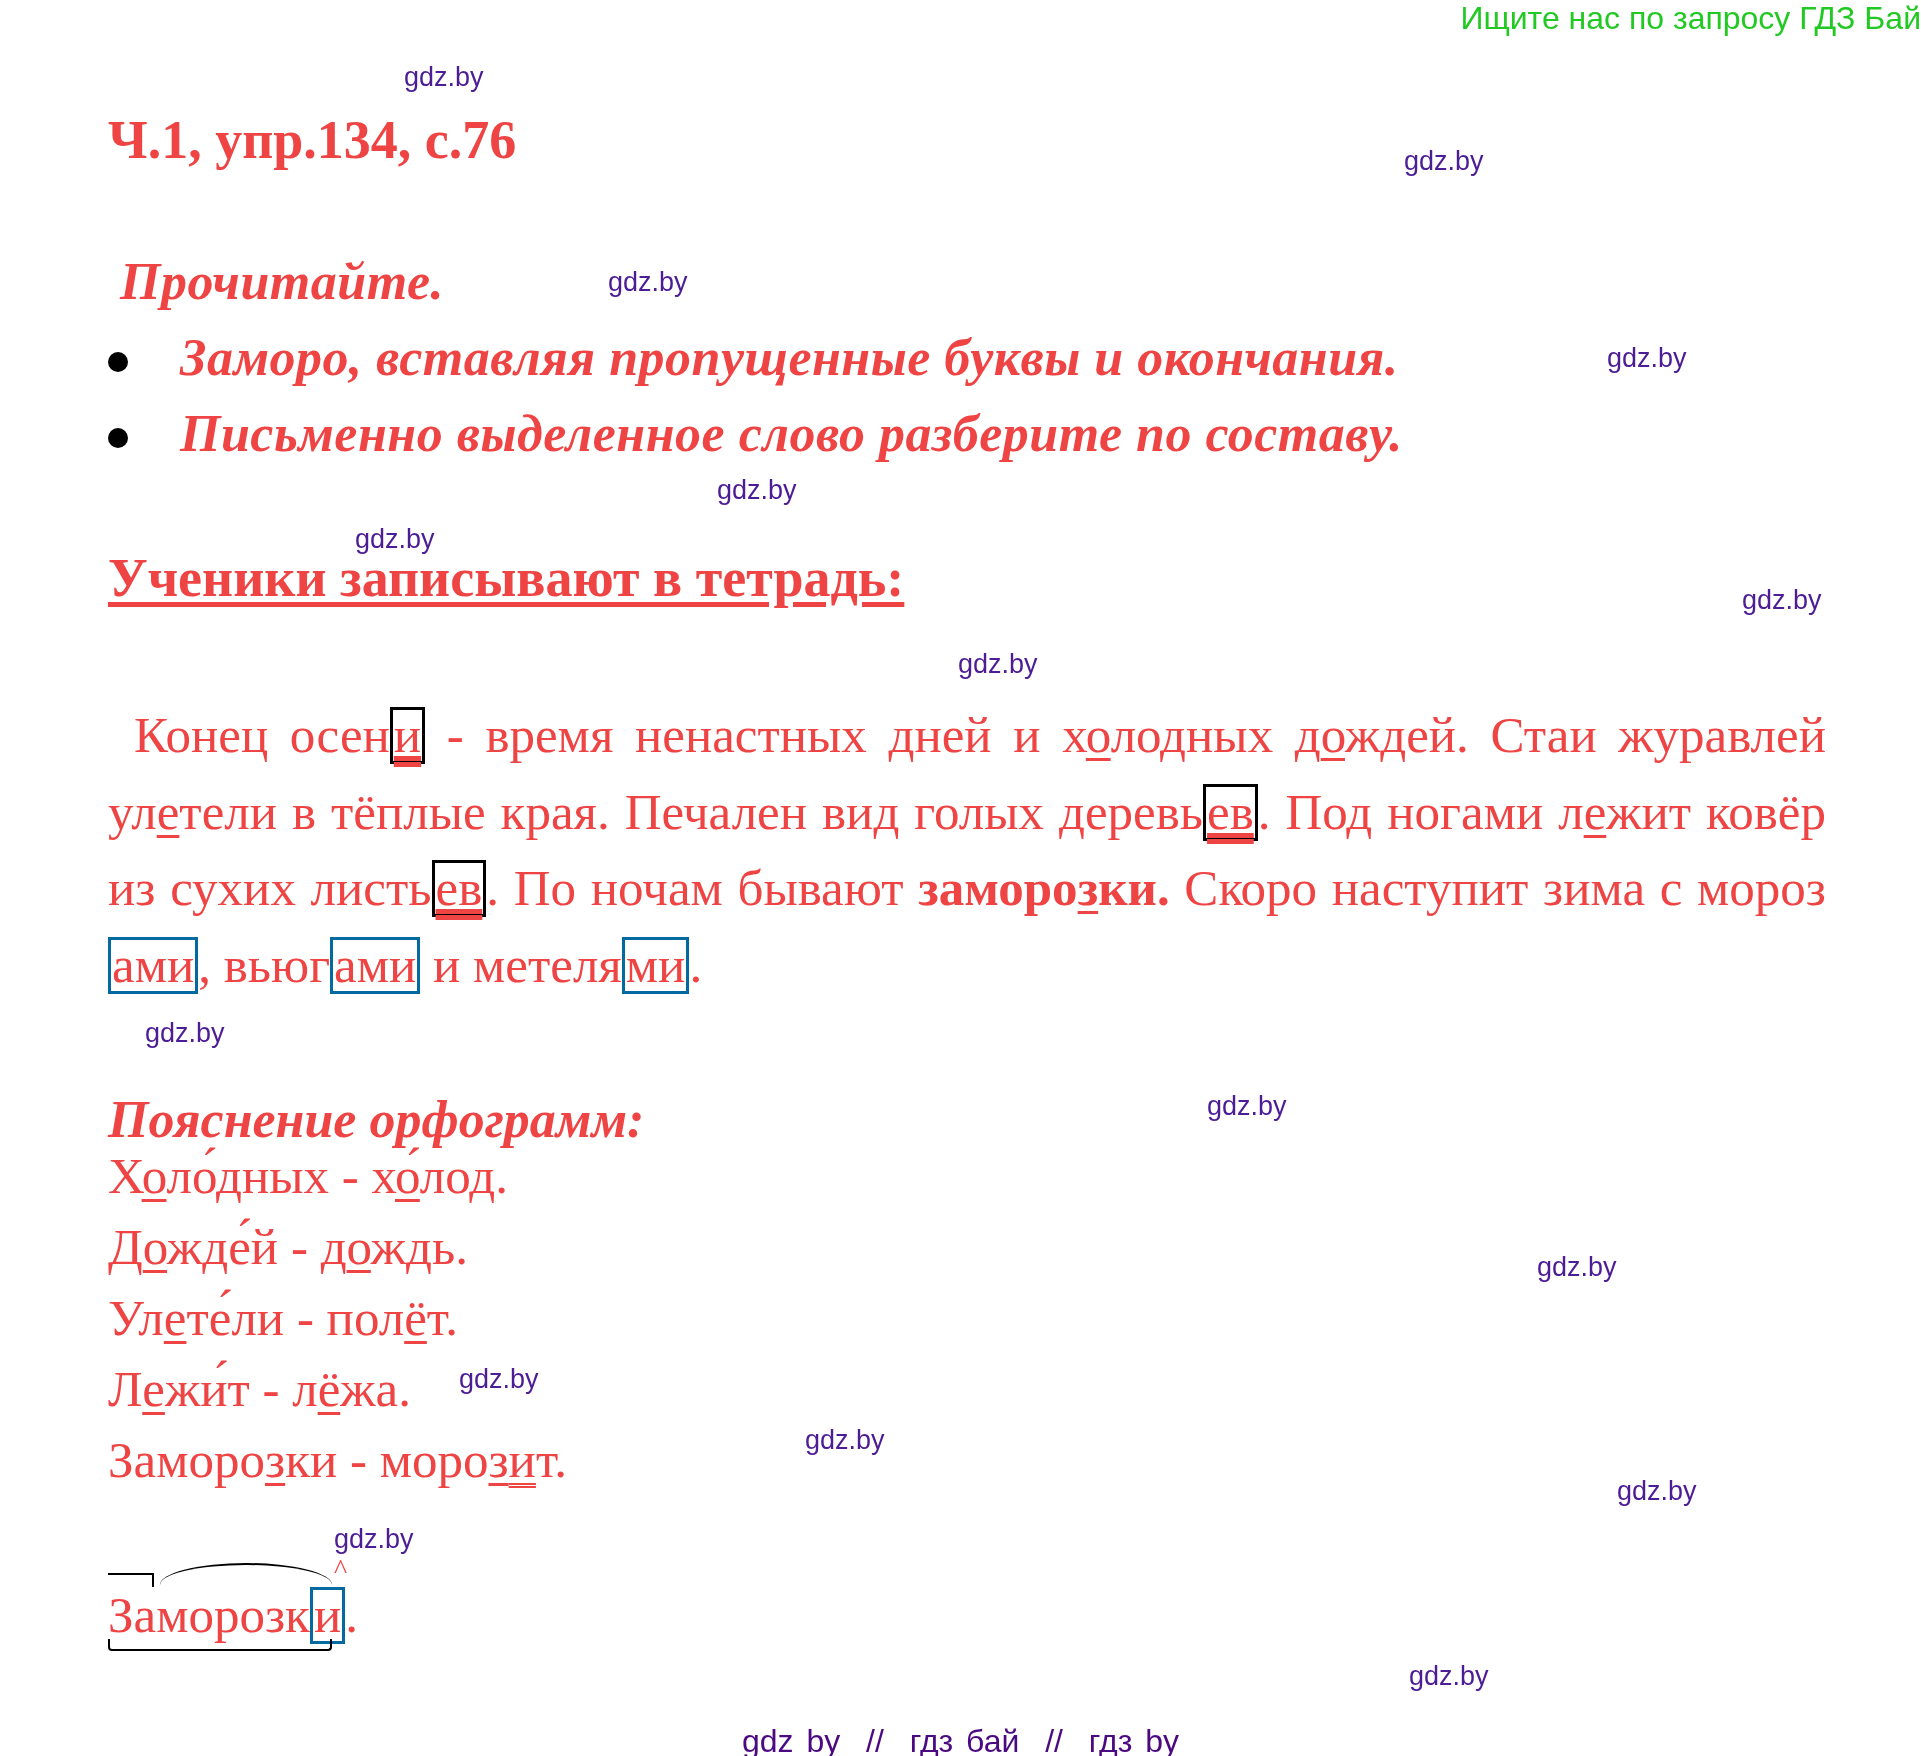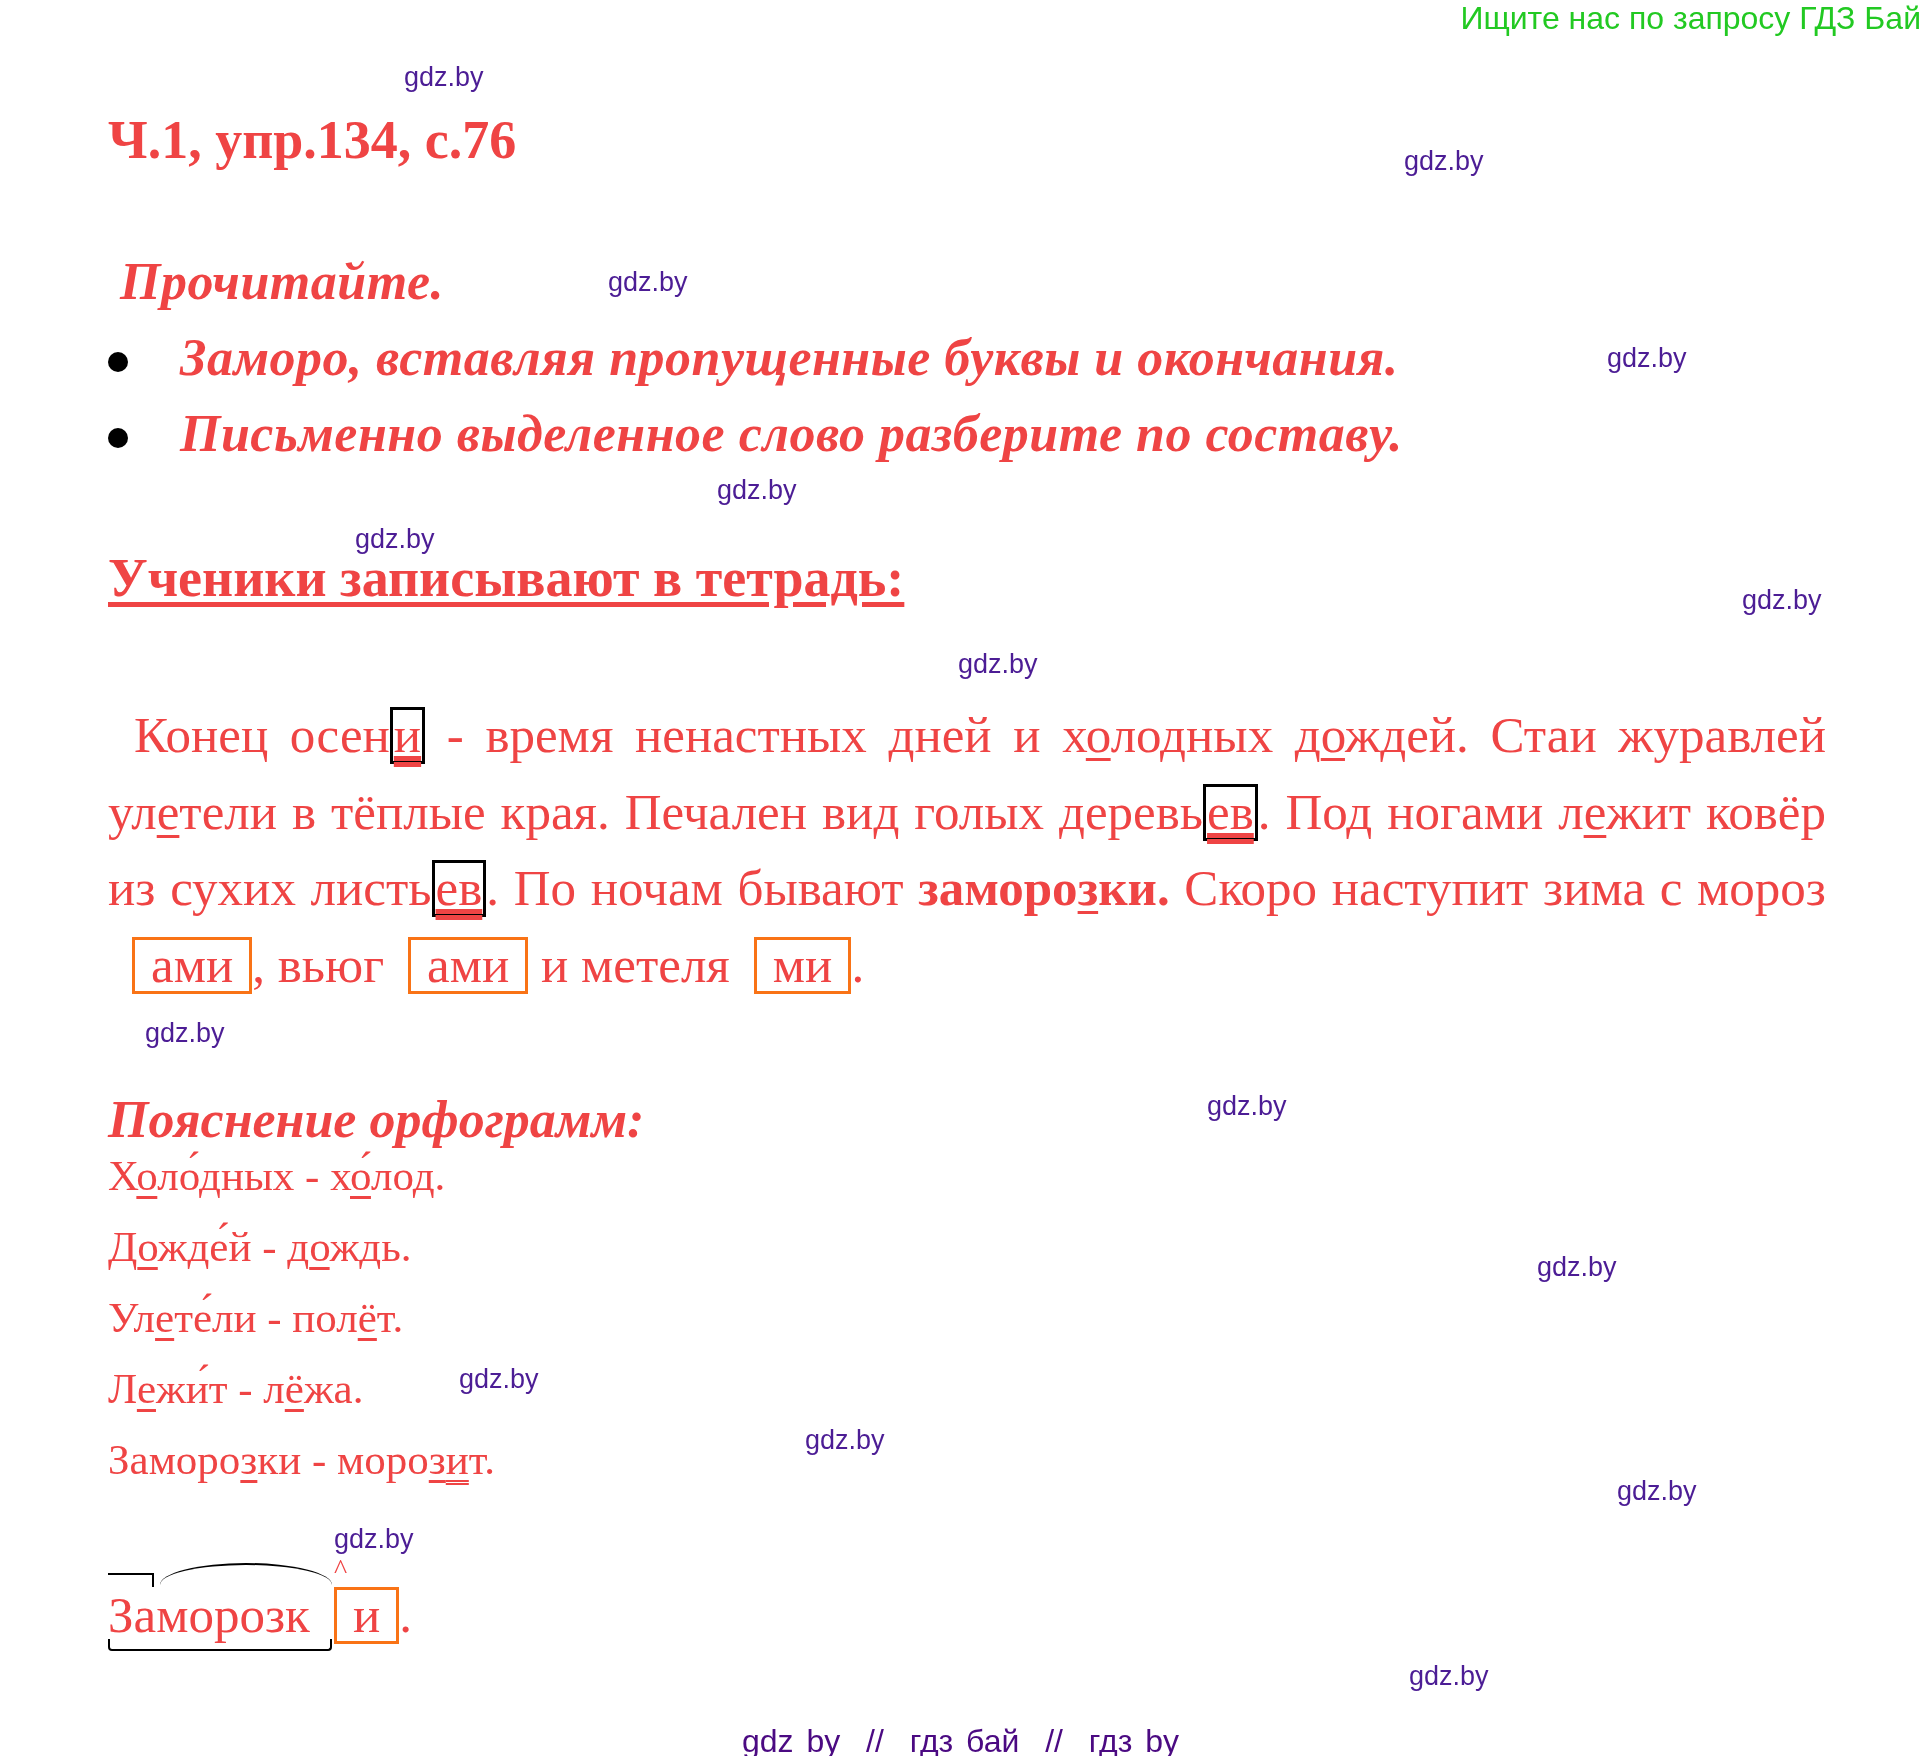--- a/index.html
+++ b/index.html
@@ -10,25 +10,25 @@
   .banner { top: 0; left: 0; width: 1921px; text-align: right; font-size: 32px; line-height: 36px; color: #22c922; }
   .wm { font-size: 27px; line-height: 30px; color: #4c1d95; }
   .title { left: 108px; top: 110px; font-size: 54px; font-weight: bold; line-height: 60px; }
   .instr { font-size: 52px; font-weight: bold; font-style: italic; line-height: 60px; letter-spacing: 0.5px; }
   .bullet { position: absolute; width: 20px; height: 20px; border-radius: 50%; background: #000; }
   .heading { left: 108px; top: 548px; font-size: 54px; font-weight: bold; line-height: 60px; text-decoration: underline; text-decoration-thickness: 5px; text-underline-offset: 6px; }
   .para { position: absolute; left: 108px; top: 697px; width: 1718px; font-size: 51px; line-height: 76.5px; text-align: justify; text-align-last: left; }
   .para .indent { display: inline-block; width: 26px; }
   .u { text-decoration: underline; text-decoration-thickness: 3px; text-underline-offset: 6px; }
   .uu { text-decoration: underline double; text-decoration-thickness: 2px; text-underline-offset: 6px; }
-  .box { border: 3px solid #f97316; padding: 0 16px; line-height: 1; display: inline-block; margin-left: 24px; }
+  .box { border: 3px solid #0369a1; padding: 0 1px; line-height: 1; display: inline-block; }
   .box-uu { border: 3px solid #000; padding: 0 1px; line-height: 1; display: inline-block; text-decoration: underline double; text-underline-offset: 4px; }
   .bold { font-weight: bold; }
   .expl-h { left: 108px; top: 1078px; font-size: 52px; font-weight: bold; font-style: italic; line-height: 60px; margin-top: 12px; }
-  .expl { left: 108px; font-size: 43px; line-height: 60px; }
+  .expl { left: 108px; font-size: 51px; line-height: 60px; }
   .breakdown { left: 108px; top: 1585px; font-size: 51px; line-height: 60px; }
   .footer { top: 1722px; left: 0; width: 1921px; text-align: center; font-size: 32px; line-height: 38px; color: #4b0a82; word-spacing: 4px; }
   .morph { position: relative; display: inline-block; }
   .prefix-mark { position: absolute; left: 0; top: -12px; width: 44px; height: 12px; border-top: 2px solid #000; border-right: 2px solid #000; }
   .root-arc { position: absolute; left: 52px; top: -22px; width: 172px; height: 20px; border-top: 2px solid #000; border-radius: 50% 50% 0 0 / 100% 100% 0 0; }
   .suffix-mark { position: absolute; left: 226px; top: -30px; font-size: 28px; line-height: 28px; }
   .stem-mark { position: absolute; left: 0; bottom: -6px; width: 220px; height: 10px; border-bottom: 2px solid #000; border-left: 2px solid #000; border-right: 2px solid #000; border-radius: 0 0 4px 4px; }
 </style>
 </head>
 <body>

